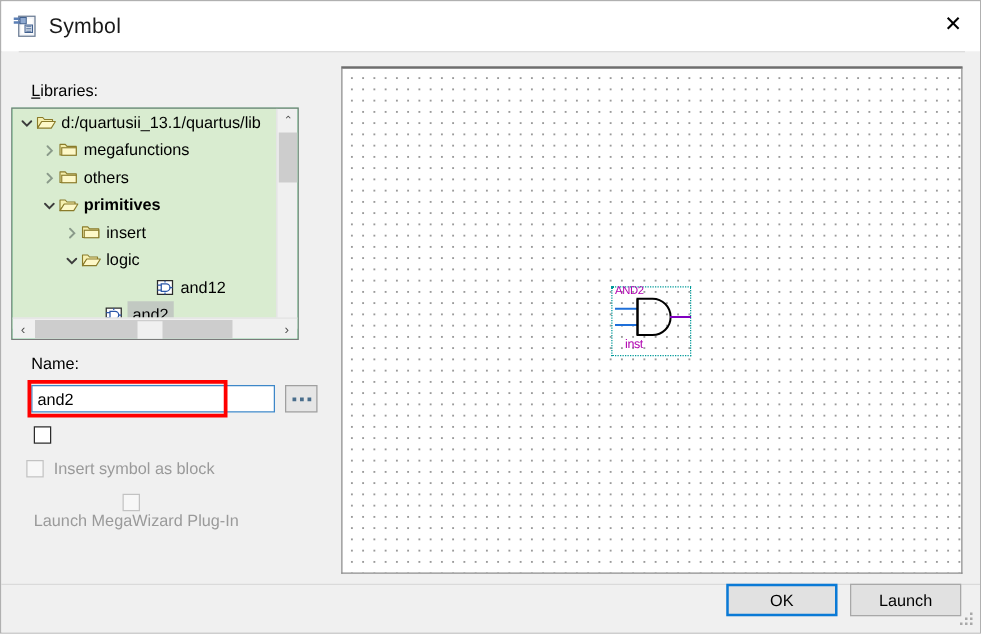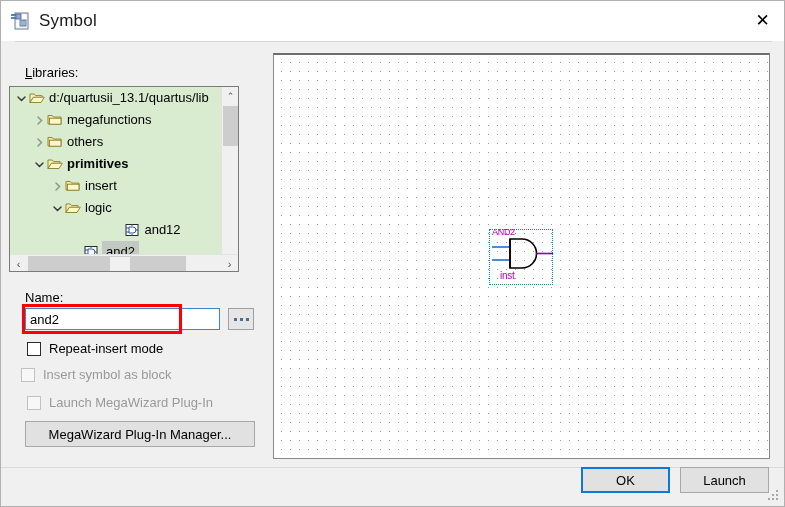--- a/index.html
+++ b/index.html
@@ -139,21 +139,21 @@
     background: #cdcdcd;
   }
   #tree-hthumb {
     position: absolute; left: 82px; top: 1px;
     width: 20px; height: 15px;
     background: #f0f0f0;
   }
 
   
   #lbl-name {
-    position: absolute; left: 24px; top: 289px;
+    position: absolute; left: 24px; top: 282px;
     font-size: 13px; color: #000;
   }
   #name-highlight {
     position: absolute; left: 21px; top: 303px;
     width: 160px; height: 30px;
     border: 3px solid #ff0000;
     pointer-events: none;
   }
   #name-input {
     position: absolute; left: 24px; top: 307px;
@@ -189,21 +189,21 @@
     width: 14px; height: 14px;
     background: #ffffff;
     border: 1px solid #2b2b2b;
     margin-right: 8px;
     flex: 0 0 14px;
   }
   .cbrow.disabled { color: #9a9a9a; cursor: default; }
   .cbrow.disabled .cbbox { border-color: #c2c2c2; background: #f7f7f7; }
   #cb-repeat { left: 26px; top: 340px; color: #000; }
   #cb-block  { left: 20px; top: 366px; }
-  #cb-wizard { left: 26px; top: 394px; }
+  #cb-wizard { left: 26px; top: 394px; flex-direction: column; }
 
   #mw-btn {
     position: absolute; left: 24px; top: 420px;
     width: 230px; height: 26px;
     background: #e1e1e1;
     border: 1px solid #a8a8a8;
     font-size: 13px; color: #000;
     display: flex; align-items: center; justify-content: center;
     cursor: default;
     font-family: "Liberation Sans", sans-serif;
@@ -442,34 +442,30 @@
   <input id="name-input" type="text" value="and2" style="">
   <div id="name-highlight"></div>
   <div id="browse-btn">
     <span class="d"></span>
       <span class="d"></span>
       <span class="d"></span>
   </div>
 
   <div class="cbrow" id="cb-repeat">
     <span class="cbbox"></span>
-    <span>Repeat-insert mode</span>
   </div>
   <div class="cbrow disabled" id="cb-block">
     <span class="cbbox"></span>
     <span>Insert symbol as block</span>
   </div>
   <div class="cbrow disabled" id="cb-wizard">
     <span class="cbbox"></span>
     <span>Launch MegaWizard Plug-In</span>
   </div>
 
-  <div id="mw-btn">
-    <span>MegaWizard Plug-In Manager...</span>
-  </div>
 
   <div id="canvas">
     <div id="symbol">
       <div id="sym-sel"></div>
       <span id="sym-name">AND2</span>
       <span id="sym-inst">inst</span>
       <svg id="sym-svg" width="64" height="56" viewBox="0 0 64 56">
 
         <line x1="3" y1="18" x2="21" y2="18" stroke="#1e6fd9" stroke-width="1.6"></line>
         <line x1="3" y1="31" x2="21" y2="31" stroke="#1e6fd9" stroke-width="1.6"></line>

